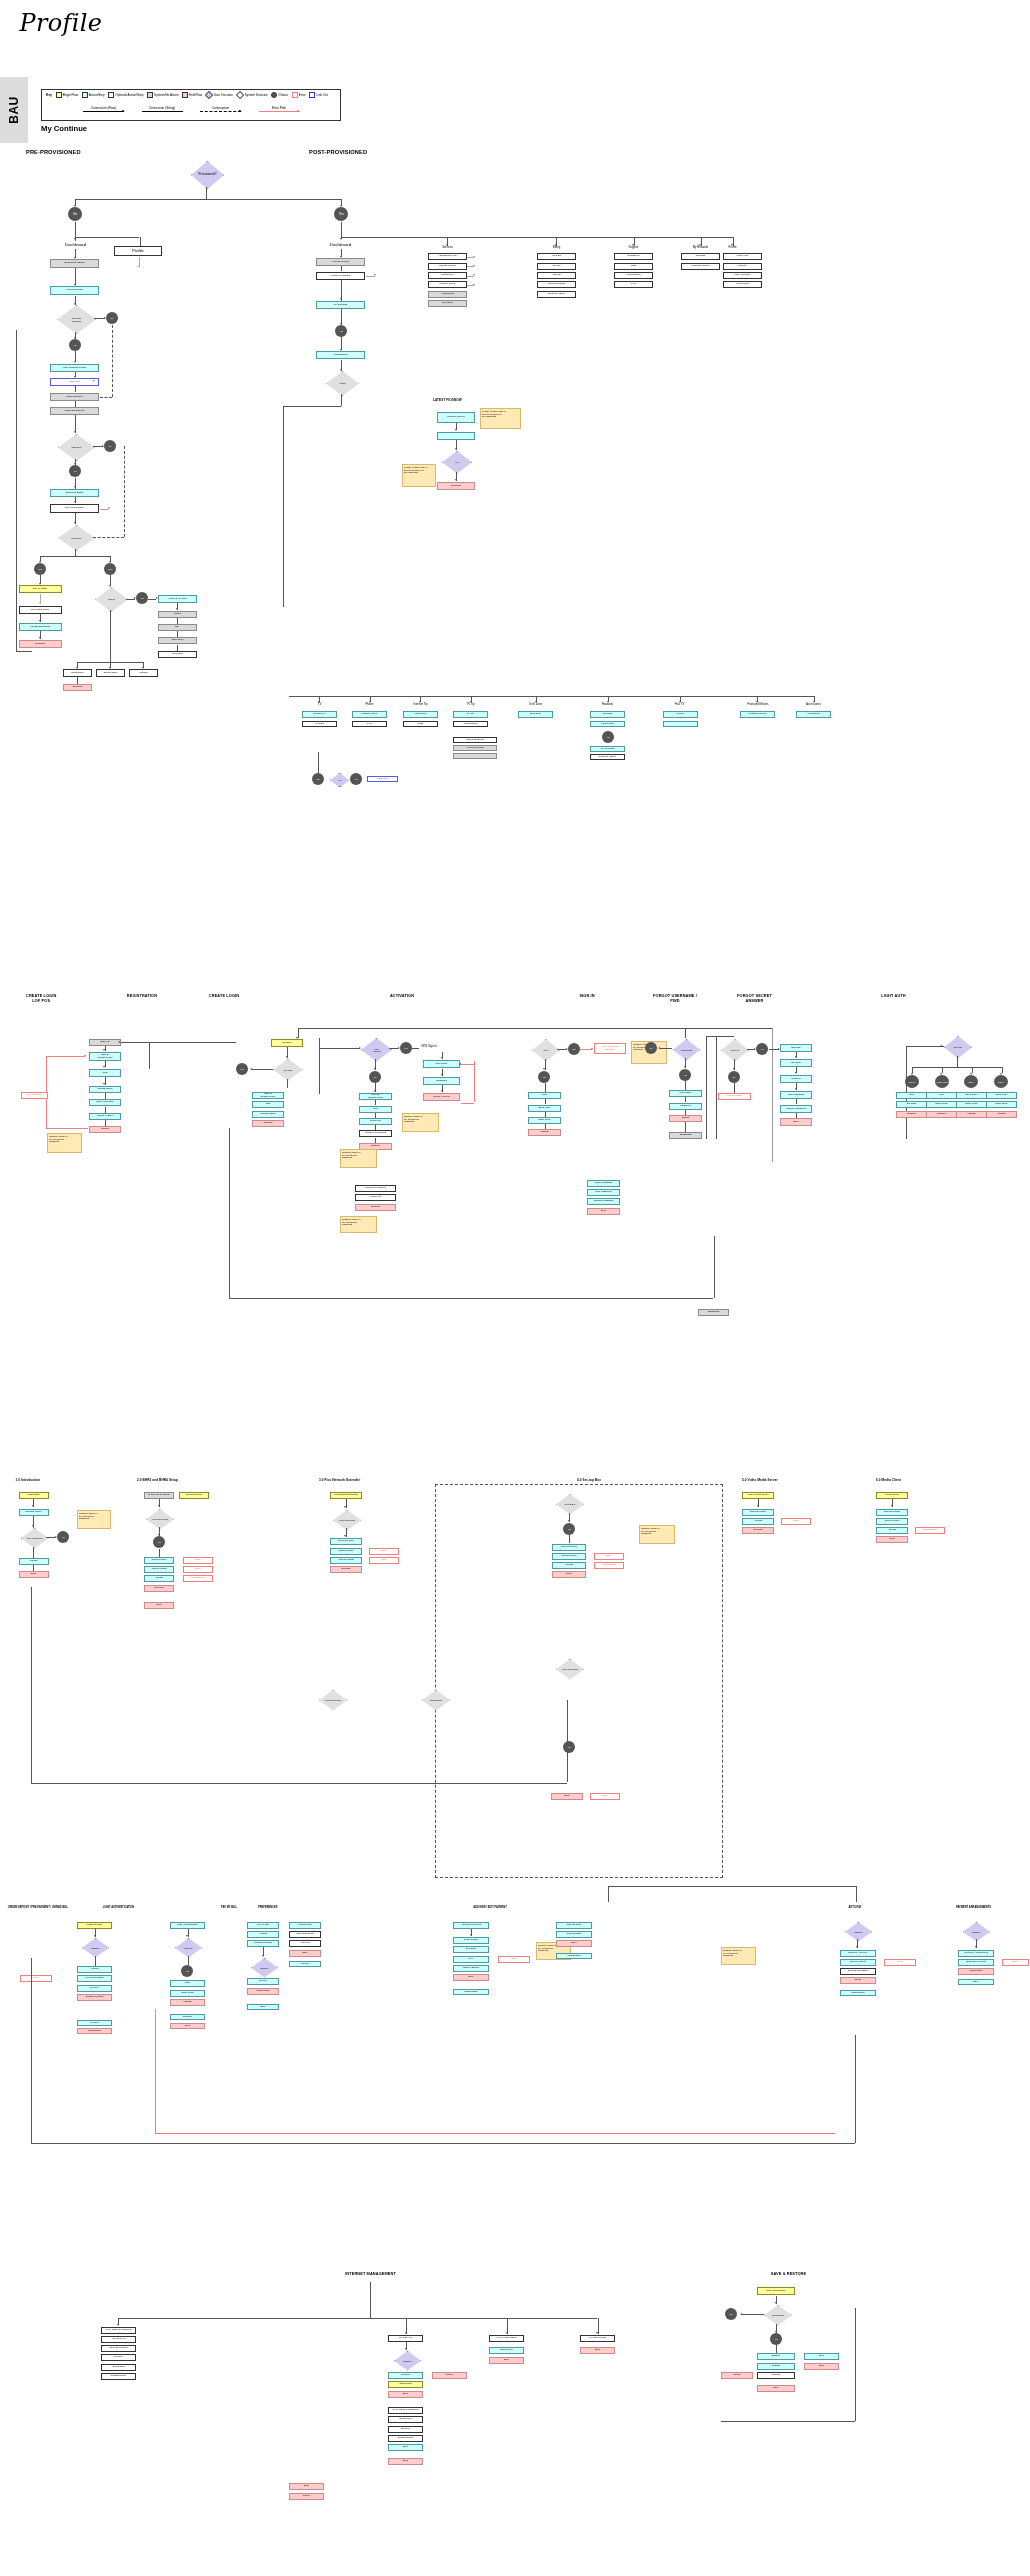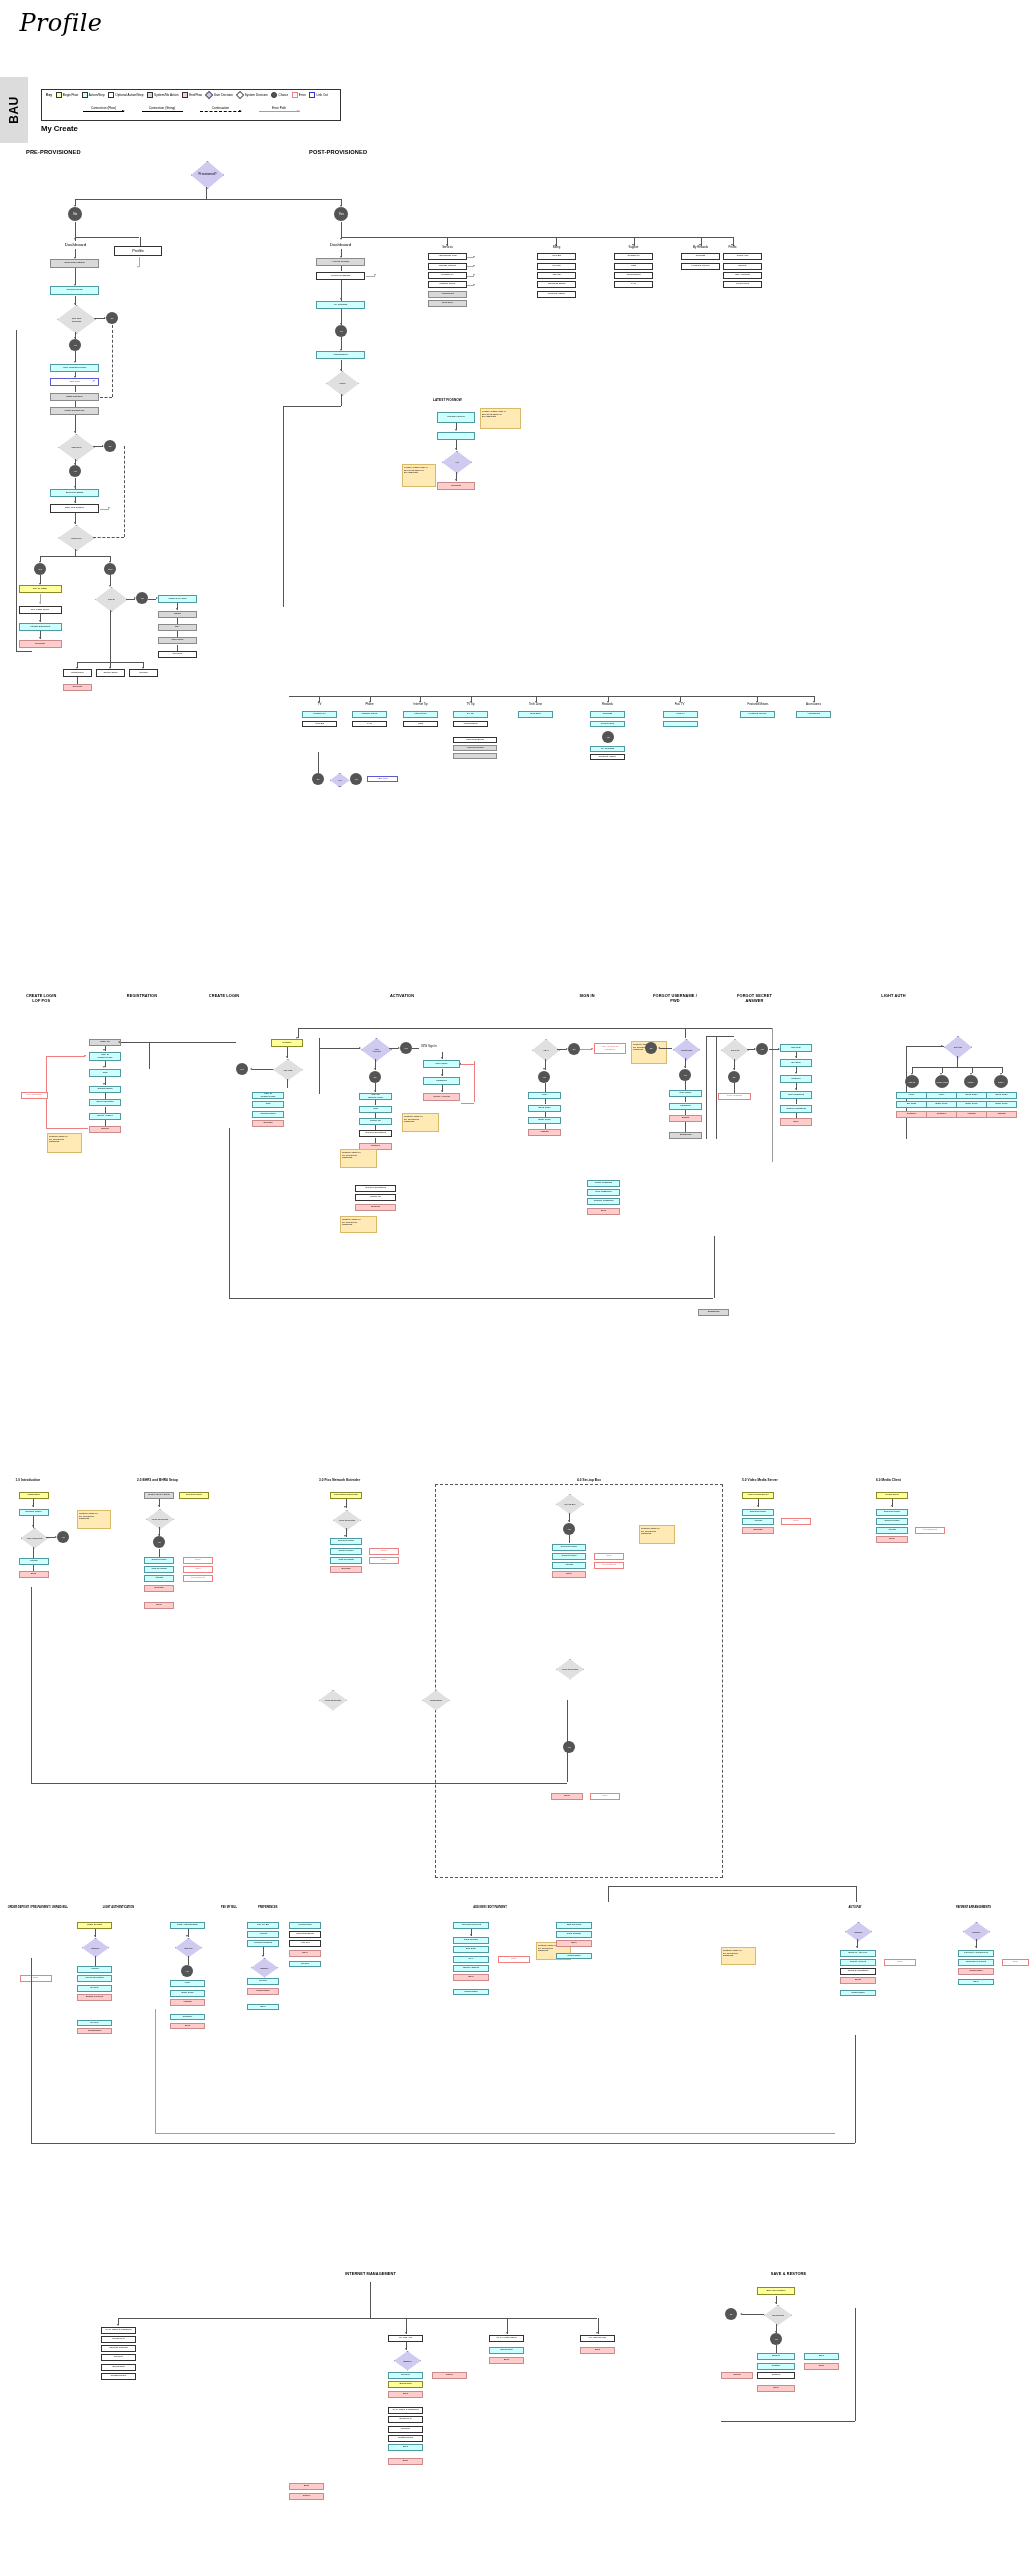--- a/index.html
+++ b/index.html
@@ -152,21 +152,21 @@
           <span>Continuation</span>
           <i class="connline dash"></i>
         </span>
       <span class="conn">
           <span>Error Path</span>
           <i class="connline err"></i>
         </span>
     </div>
   </div>
 
-  <div class="myv">My Create</div>
+  <div class="myv">My Continue</div>
 
   <div class="hd big" style="left:26px;top:149px;width:113px;text-align:left">PRE-PROVISIONED</div>
   <div class="hd big" style="left:309px;top:149px;width:118px;text-align:left">POST-PROVISIONED</div>
 
   <div class="dia lg" style="left:191px;top:161px;width:31px;height:26px">Provisioned?</div>
   <div class="v" style="left:206px;top:187px;height:12.4px"></div>
   <div class="h" style="left:75px;top:199px;width:131px"></div>
   <div class="h" style="left:206px;top:199px;width:135px"></div>
   <div class="v" style="left:75px;top:199px;height:7.2px"></div>
     <div class="ar" style="left:74px;top:205px"></div>

